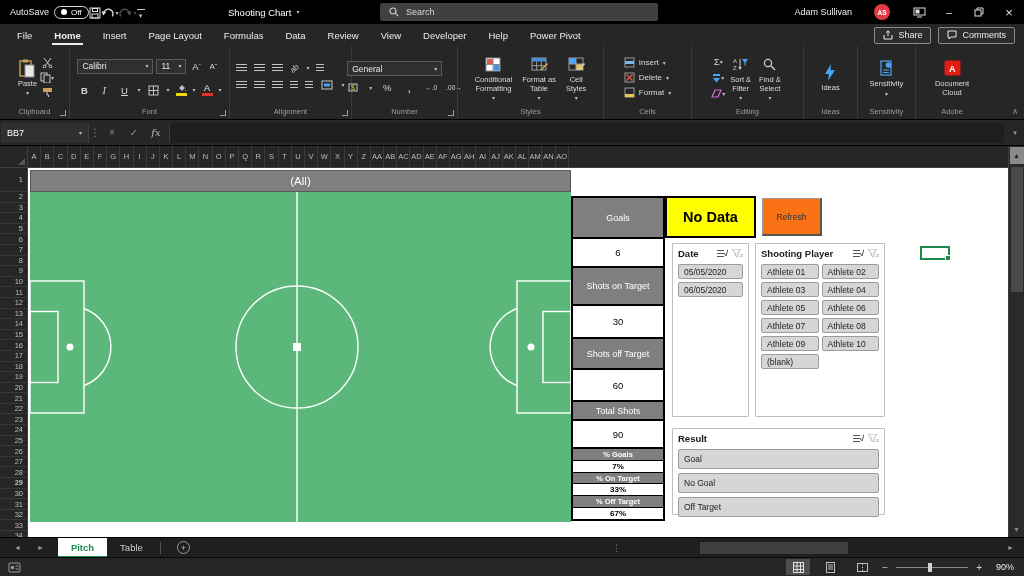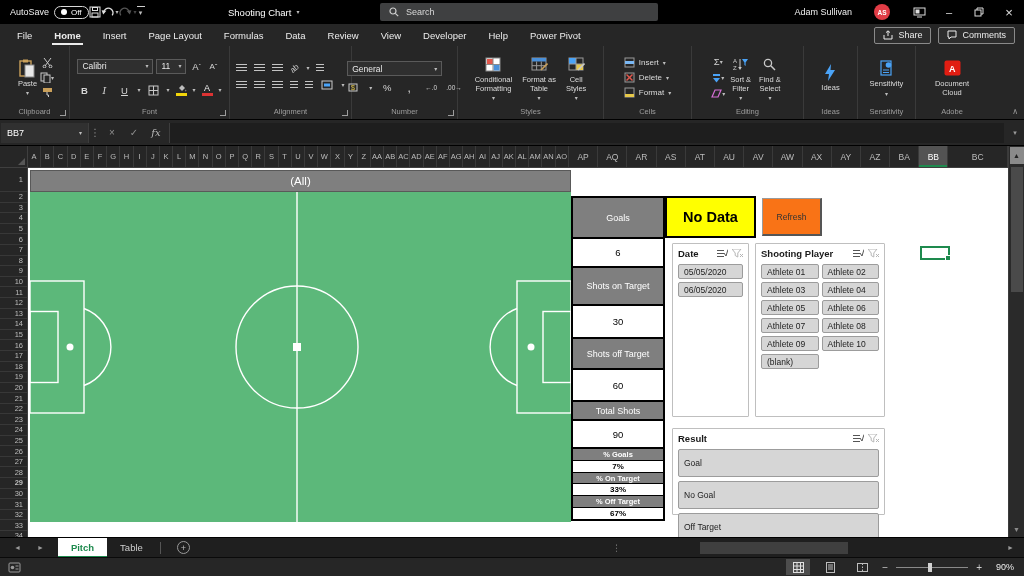--- a/index.html
+++ b/index.html
@@ -1,21 +1,21 @@
 <!DOCTYPE html>
 <html style="--pitch-green: #5cb87a; --panel-gray: #7f7f7f; --no-data-yellow: #ffff00; --excel-green: #1e8a4e; --avatar-red: #e13c46;"><head>
 <meta charset="utf-8">
 <style>
   *{box-sizing:border-box;margin:0;padding:0}
   html,body{background:#111}
   .screen{position:relative;width:1024px;height:576px;margin:0 auto;background:#fff;
     font-family:"Liberation Sans",sans-serif;overflow:hidden;color:#e6e6e6;font-size:9px}
   
   .titlebar{position:absolute;left:0;top:0;right:0;height:24px;background:#000;display:flex;align-items:center}
-  .qat{display:flex;align-items:flex-start;padding-left:10px}
+  .qat{display:flex;align-items:flex-end;padding-left:10px}
   .autosave{display:flex;align-items:center;gap:5px;font-size:9px;color:#f0f0f0}
   .pill{display:flex;align-items:center;gap:4px;border:1px solid #d8d8d8;border-radius:8px;height:13px;padding:0 6px;color:#fff;font-size:8px}
   .dot{width:6px;height:6px;border-radius:50%;background:#fff}
   .qbtn{display:flex;align-items:center;gap:2px;color:#e0e0e0}
   .dim{opacity:.38}
   .caret{font-size:6px;color:#bdbdbd;line-height:1}
   .doc-title{position:absolute;left:228px;top:0;height:24px;display:flex;align-items:center;gap:5px;font-size:9.5px;color:#fff}
   .searchbox{position:absolute;left:380px;top:3px;width:278px;height:18px;background:#3f4041;border-radius:2px;
     display:flex;align-items:center;gap:7px;padding:0 9px;font-size:9px;color:#d8d8d8}
   .tb-right{position:absolute;right:0;top:0;height:24px;display:flex;align-items:center}
@@ -88,21 +88,21 @@
     border-right:2px solid #555;border-bottom:2px solid #555;display:flex;align-items:center;justify-content:center;color:#333;font-size:8.5px}
   
   .slicer{position:absolute;background:#fff;border:1px solid #bfbfbf;border-radius:1px;display:flex;flex-direction:column}
   .slicer-head{display:flex;align-items:center;padding:4px 5px 3px;gap:4px}
   .slicer-title{font-size:9.5px;font-weight:bold;color:#1a1a1a;flex:1;white-space:nowrap}
   .slicer-items{padding:2px 5px;display:block}
   .slicer-item{background:#d6d6d6;border:1px solid #9c9c9c;border-radius:2px;height:15px;display:flex;align-items:center;
     padding:0 5px;font-size:8.5px;color:#222;margin-bottom:3px;white-space:nowrap;overflow:hidden}
   .grid2{display:grid;grid-template-columns:1fr 1fr;gap:3px}
   .grid2 .slicer-item{margin-bottom:0}
-  .result-items .slicer-item{height:28px;margin-bottom:4px}
+  .result-items .slicer-item{height:20px;margin-bottom:4px}
   
   .selbox{position:absolute;left:920px;top:100px;width:30px;height:14px;border:2px solid var(--excel-green,#1e8a4e)}
   .selbox::after{content:'';position:absolute;right:-3px;bottom:-3px;width:4px;height:4px;background:var(--excel-green,#1e8a4e);border:1px solid #fff}
   .vsb{position:absolute;right:0;top:0;width:16px;height:391px;background:#2a2a2a;border-left:1px solid #3c3c3c;display:flex;flex-direction:column;align-items:center}
   .vsb-up{width:14px;height:17px;margin-top:1px;background:#8a8a8a;color:#222;font-size:7px;display:flex;align-items:center;justify-content:center}
   .vsb-thumb{width:12px;height:125px;margin-top:3px;background:#4a4a4a}
   .vsb-down{margin-top:auto;color:#8a8a8a;font-size:7px;padding-bottom:4px}
   
   .tabbar{position:absolute;left:0;top:537px;right:0;height:20px;background:#1f1f1f;border-top:1px solid #000;display:flex;align-items:center}
   .nav-arrows{display:flex;gap:16px;padding:0 14px;color:#9a9a9a;font-size:7px}
@@ -610,36 +610,20 @@
           <div class="chcell">AG</div>
           <div class="chcell">AH</div>
           <div class="chcell">AI</div>
           <div class="chcell">AJ</div>
           <div class="chcell">AK</div>
           <div class="chcell">AL</div>
           <div class="chcell">AM</div>
           <div class="chcell">AN</div>
           <div class="chcell">AO</div>
         </div>
-      <div class="wcols">
-          <div class="chcell wcell">AP</div>
-          <div class="chcell wcell">AQ</div>
-          <div class="chcell wcell">AR</div>
-          <div class="chcell wcell">AS</div>
-          <div class="chcell wcell">AT</div>
-          <div class="chcell wcell">AU</div>
-          <div class="chcell wcell">AV</div>
-          <div class="chcell wcell">AW</div>
-          <div class="chcell wcell">AX</div>
-          <div class="chcell wcell">AY</div>
-          <div class="chcell wcell">AZ</div>
-          <div class="chcell wcell">BA</div>
-          <div class="chcell wcell sel">BB</div>
-          <div class="chcell wcell">BC</div>
-        </div>
     </div>
     <div class="rowheads">
         <div class="rhcell" style="height: 24px;">1</div>
         <div class="rhcell" style="height: 10.6px;">2</div>
         <div class="rhcell" style="height: 10.6px;">3</div>
         <div class="rhcell" style="height: 10.6px;">4</div>
         <div class="rhcell" style="height: 10.6px;">5</div>
         <div class="rhcell" style="height: 10.6px;">6</div>
         <div class="rhcell" style="height: 10.6px;">7</div>
         <div class="rhcell" style="height: 10.6px;">8</div>

